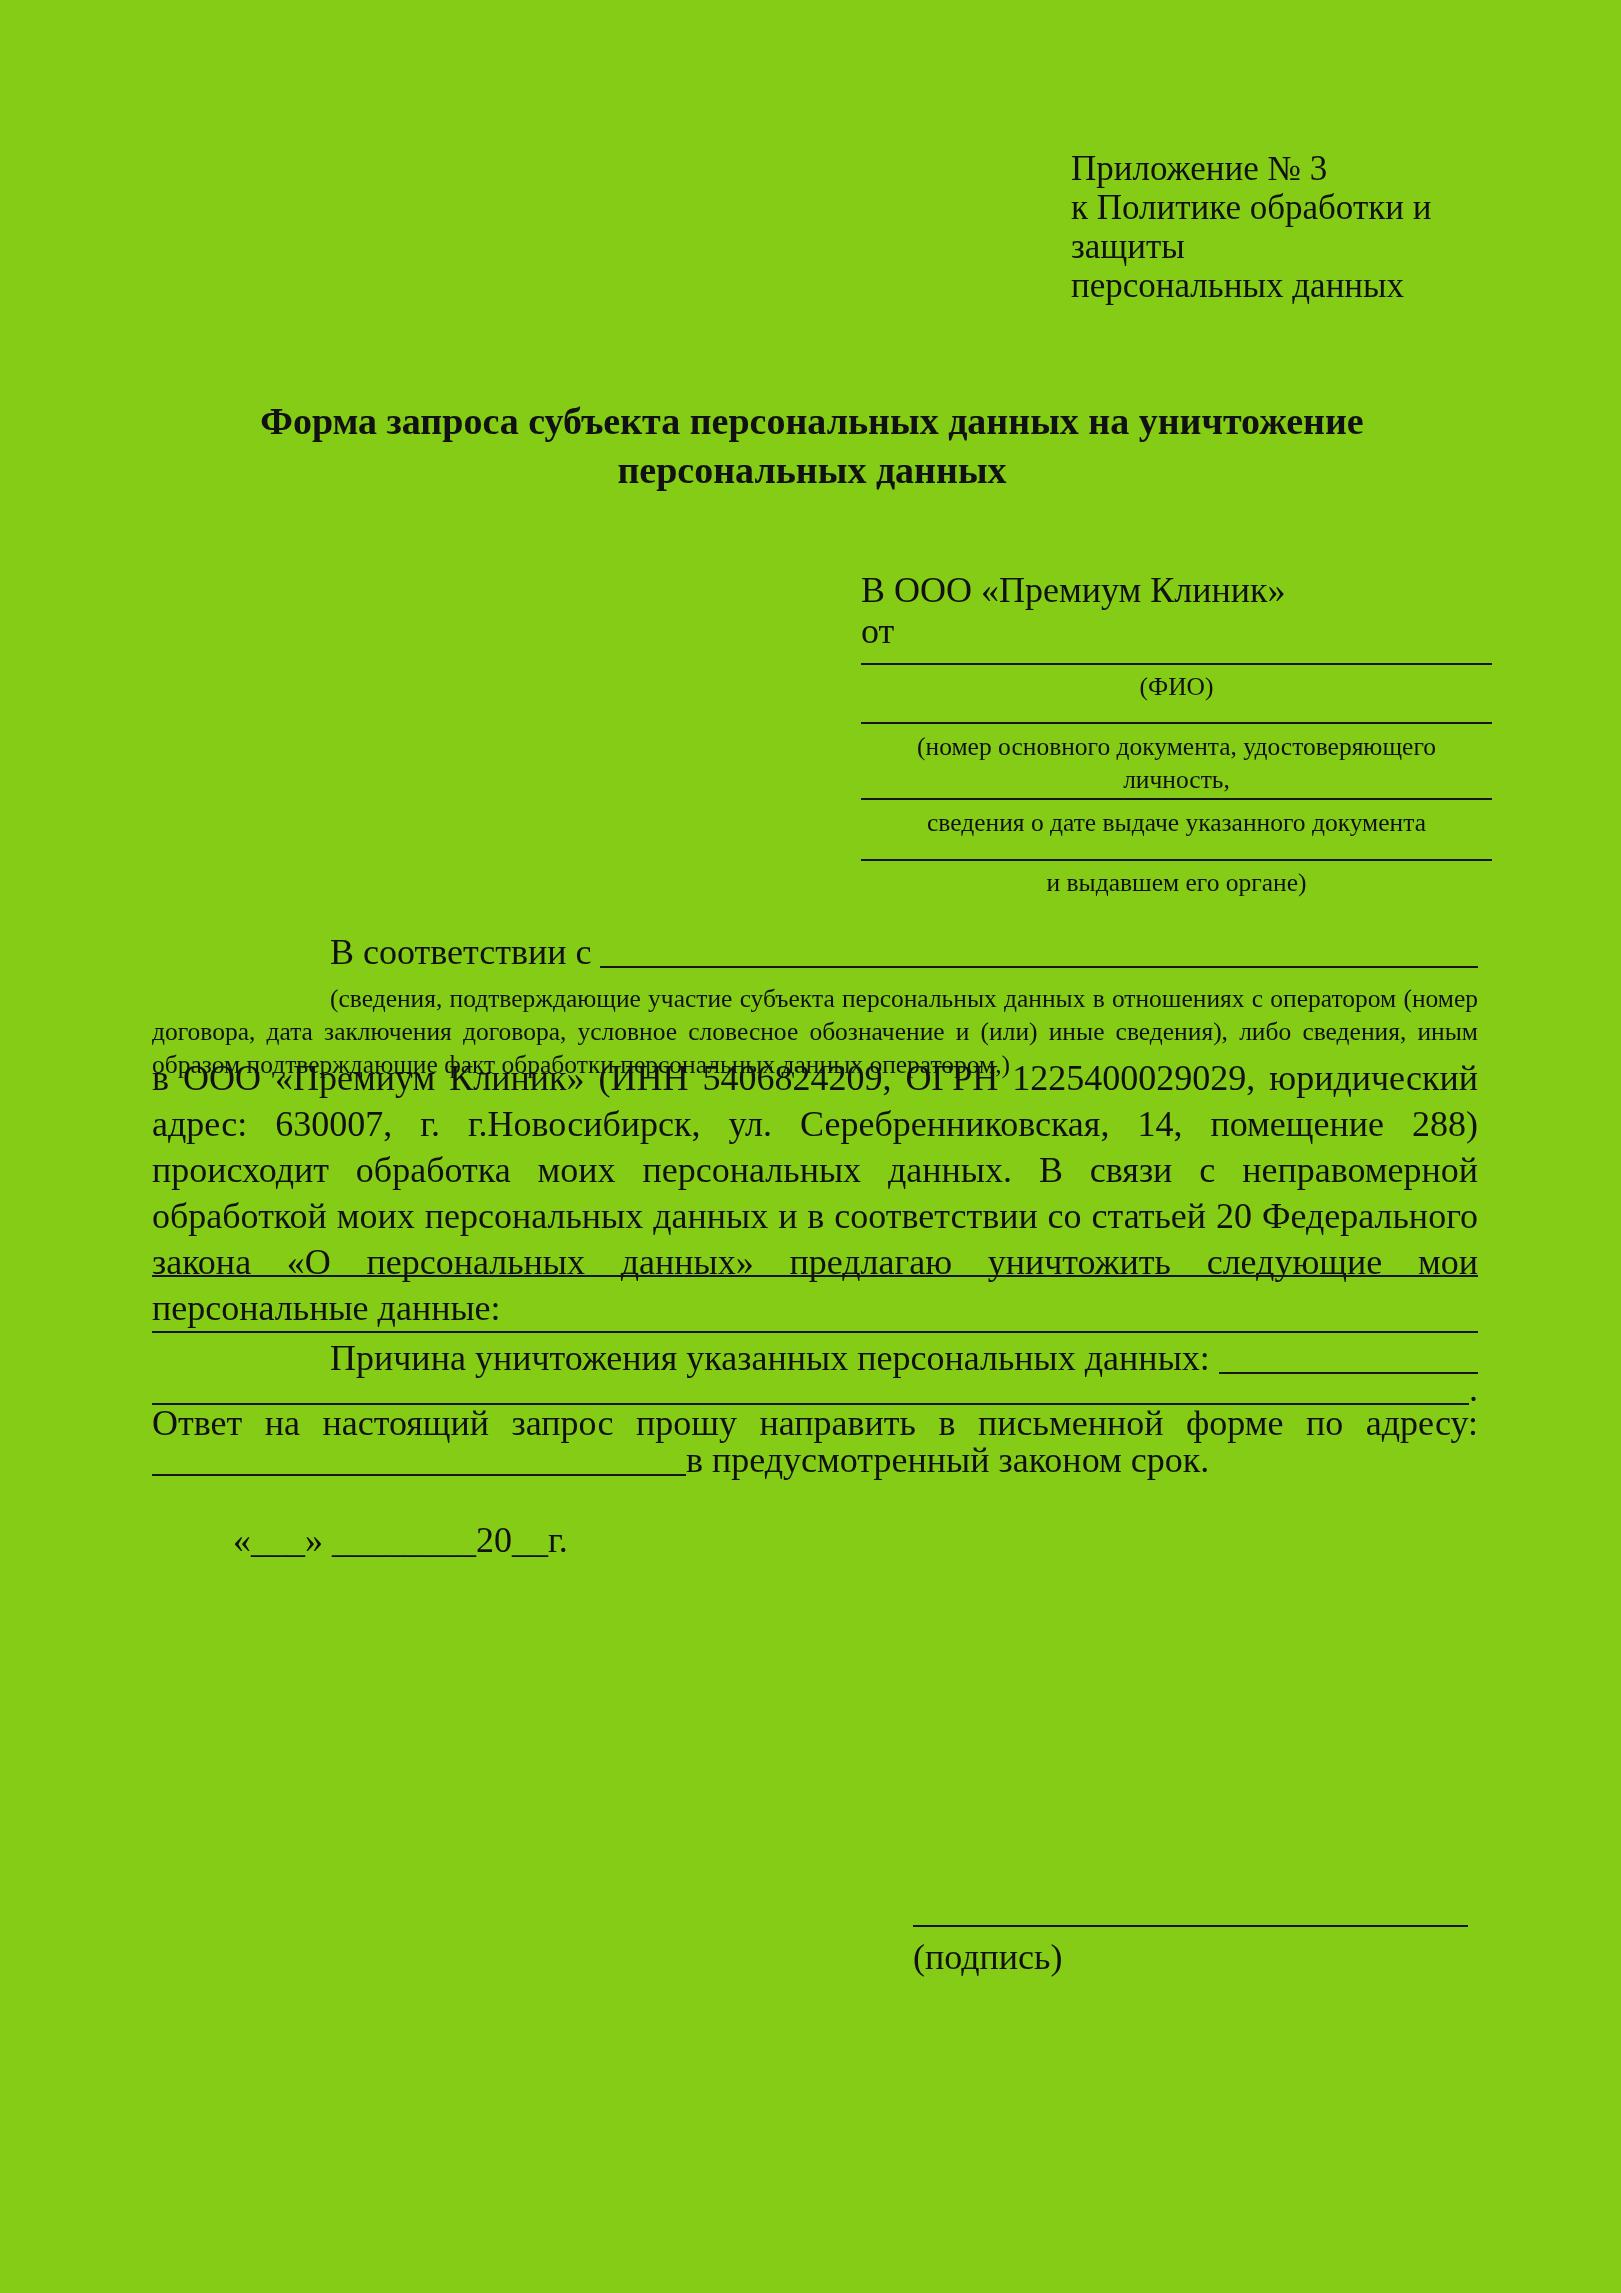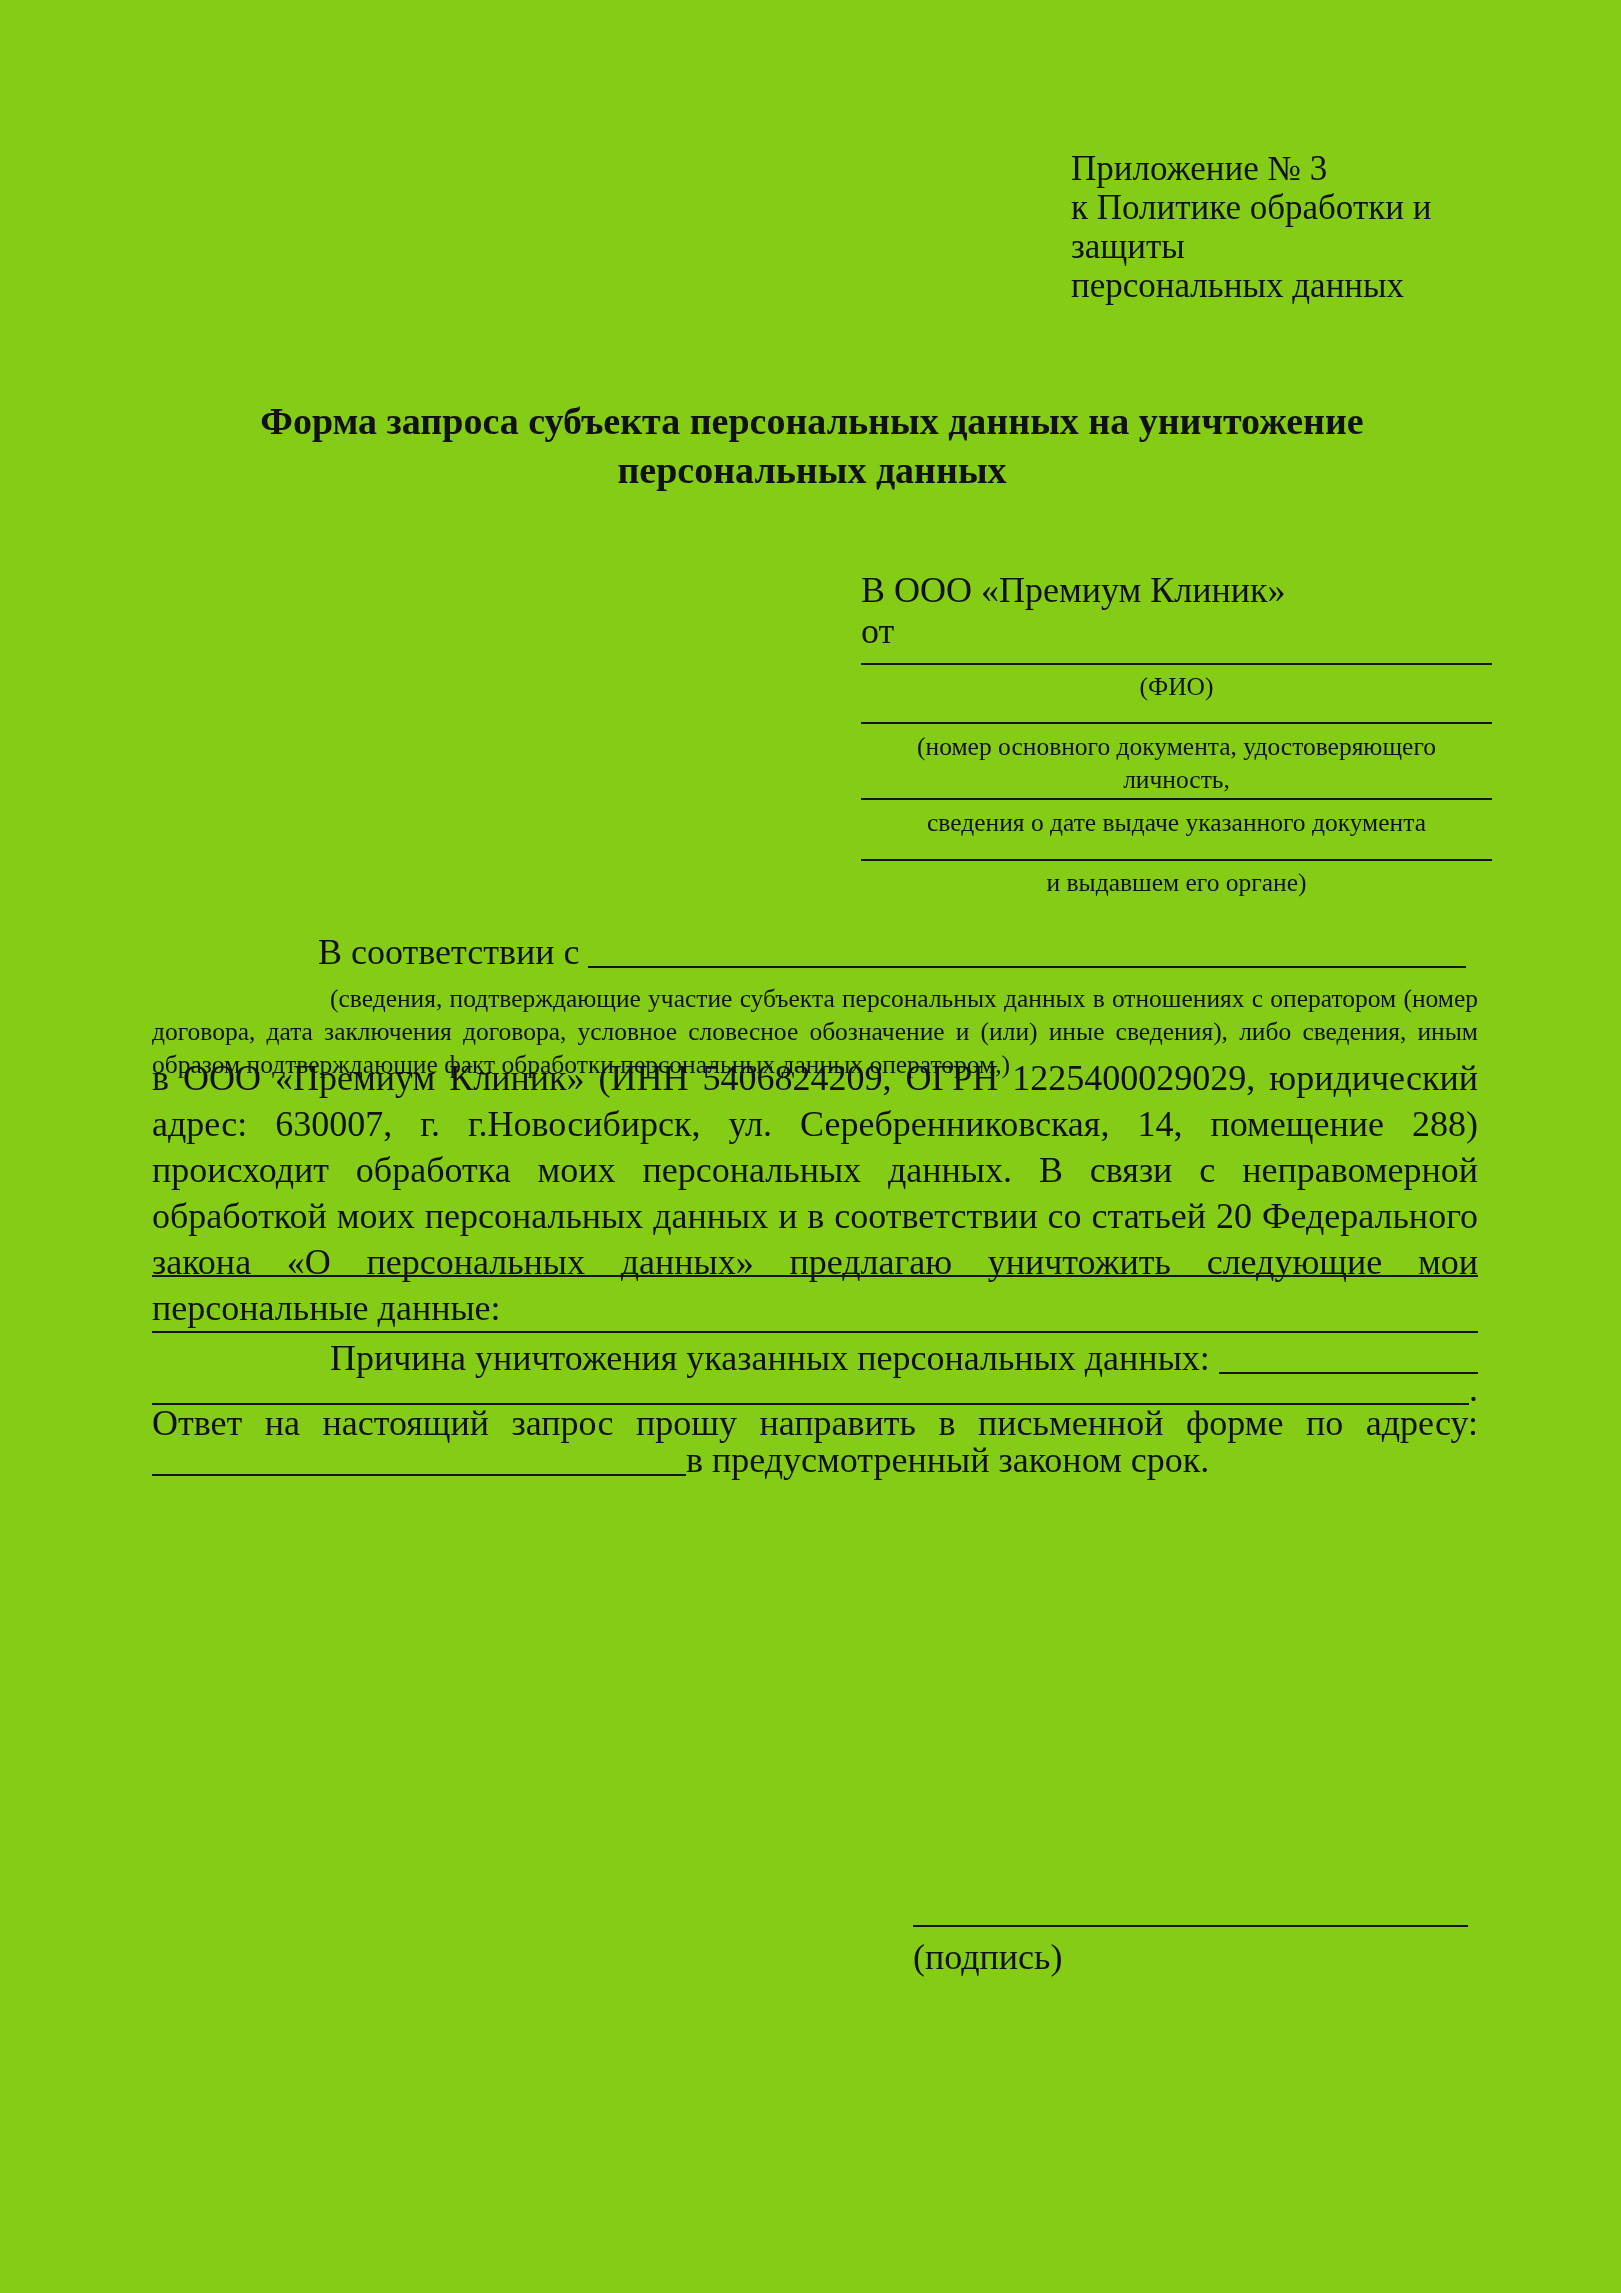--- a/index.html
+++ b/index.html
@@ -49,21 +49,21 @@
 
   <div class="abs blankline" style="left:861px; top:722px; width:631px;"></div>
   <div class="abs small center" style="left:861px; top:730px; width:631px;">(номер основного документа, удостоверяющего личность,</div>
 
   <div class="abs blankline" style="left:861px; top:798px; width:631px;"></div>
   <div class="abs small center" style="left:861px; top:806px; width:631px;">сведения о дате выдаче указанного документа</div>
 
   <div class="abs blankline" style="left:861px; top:859px; width:631px;"></div>
   <div class="abs small center" style="left:861px; top:866px; width:631px;">и выдавшем его органе)</div>
 
-  <div class="abs t row" style="left:140px; top:929px; width:1326px;">
+  <div class="abs t row" style="left:152px; top:929px; width:1326px;">
     <span class="lead" style="padding-left:178px;">В соответствии с </span>
     <span class="fill"></span>
   </div>
 
   <div class="abs small justify indent" style="left:152px; top:982px; width:1326px;">(сведения, подтверждающие участие субъекта персональных данных в отношениях с оператором (номер договора, дата заключения договора, условное словесное обозначение и (или) иные сведения), либо сведения, иным образом подтверждающие факт обработки персональных данных оператором,)</div>
 
   <div class="abs t justify" style="left:152px; top:1055px; width:1326px;">в ООО «Премиум Клиник» (ИНН 5406824209, ОГРН 1225400029029, юридический адрес: 630007, г. г.Новосибирск, ул. Серебренниковская, 14, помещение 288) происходит обработка моих персональных данных. В связи с неправомерной обработкой моих персональных данных и в соответствии со статьей 20 Федерального закона «О персональных данных» предлагаю уничтожить следующие мои персональные данные:</div>
 
   <div class="abs blankline" style="left:152px; top:1275px; width:1326px;"></div>
   <div class="abs blankline" style="left:152px; top:1331px; width:1326px;"></div>
@@ -78,20 +78,21 @@
     <span>.</span>
   </div>
 
   <div class="abs t stretch" style="left:152px; top:1400px; width:1326px; white-space:nowrap;">Ответ на настоящий запрос прошу направить в письменной форме по адресу:</div>
 
   <div class="abs t row" style="left:152px; top:1437px; width:1326px;">
     <span class="fill" style="flex:0 0 534px;"></span>
     <span>в предусмотренный законом срок.</span>
   </div>
 
+  <div class="abs t" style="left:233px; top:1517px;">«___» ________20__г.</div>
 
   <div class="abs t row" style="left:913px; top:1517px; width:555px;flex-direction:column;">
     <span class="fill" style="flex:0 0 408px;"></span>
     <span>(подпись)</span>
   </div>
 
 </div>
 
 
 </body></html>

